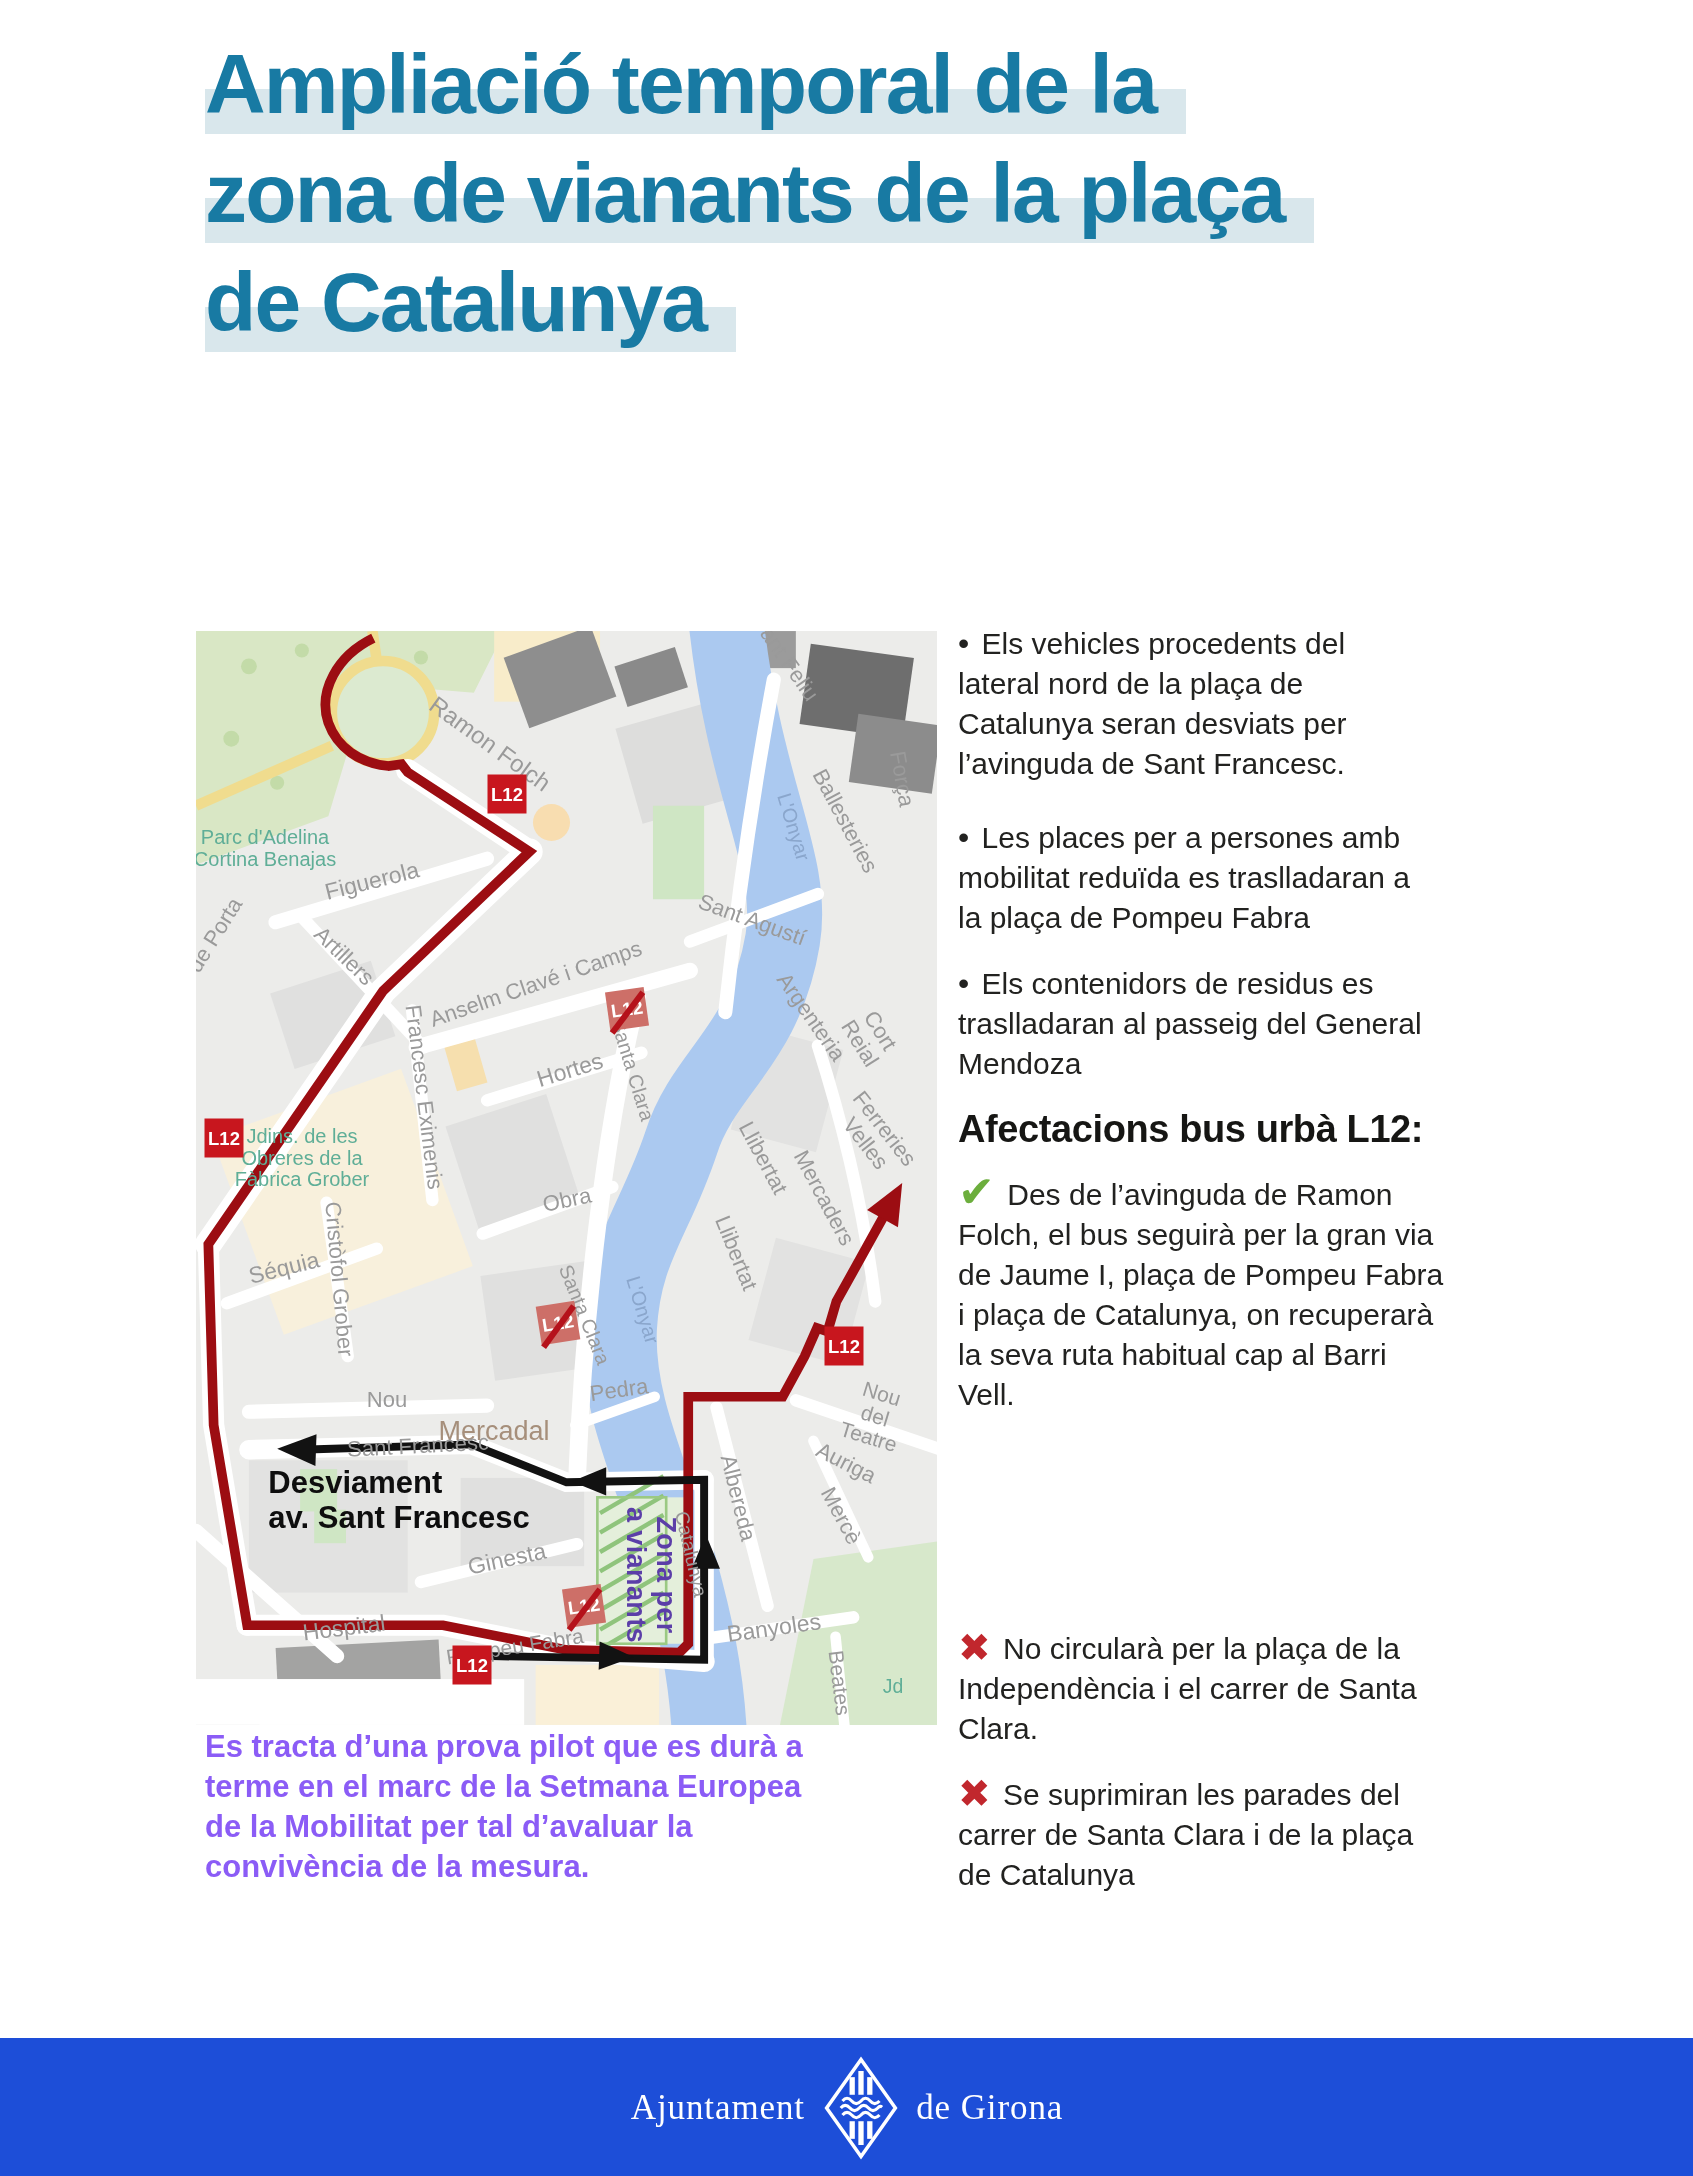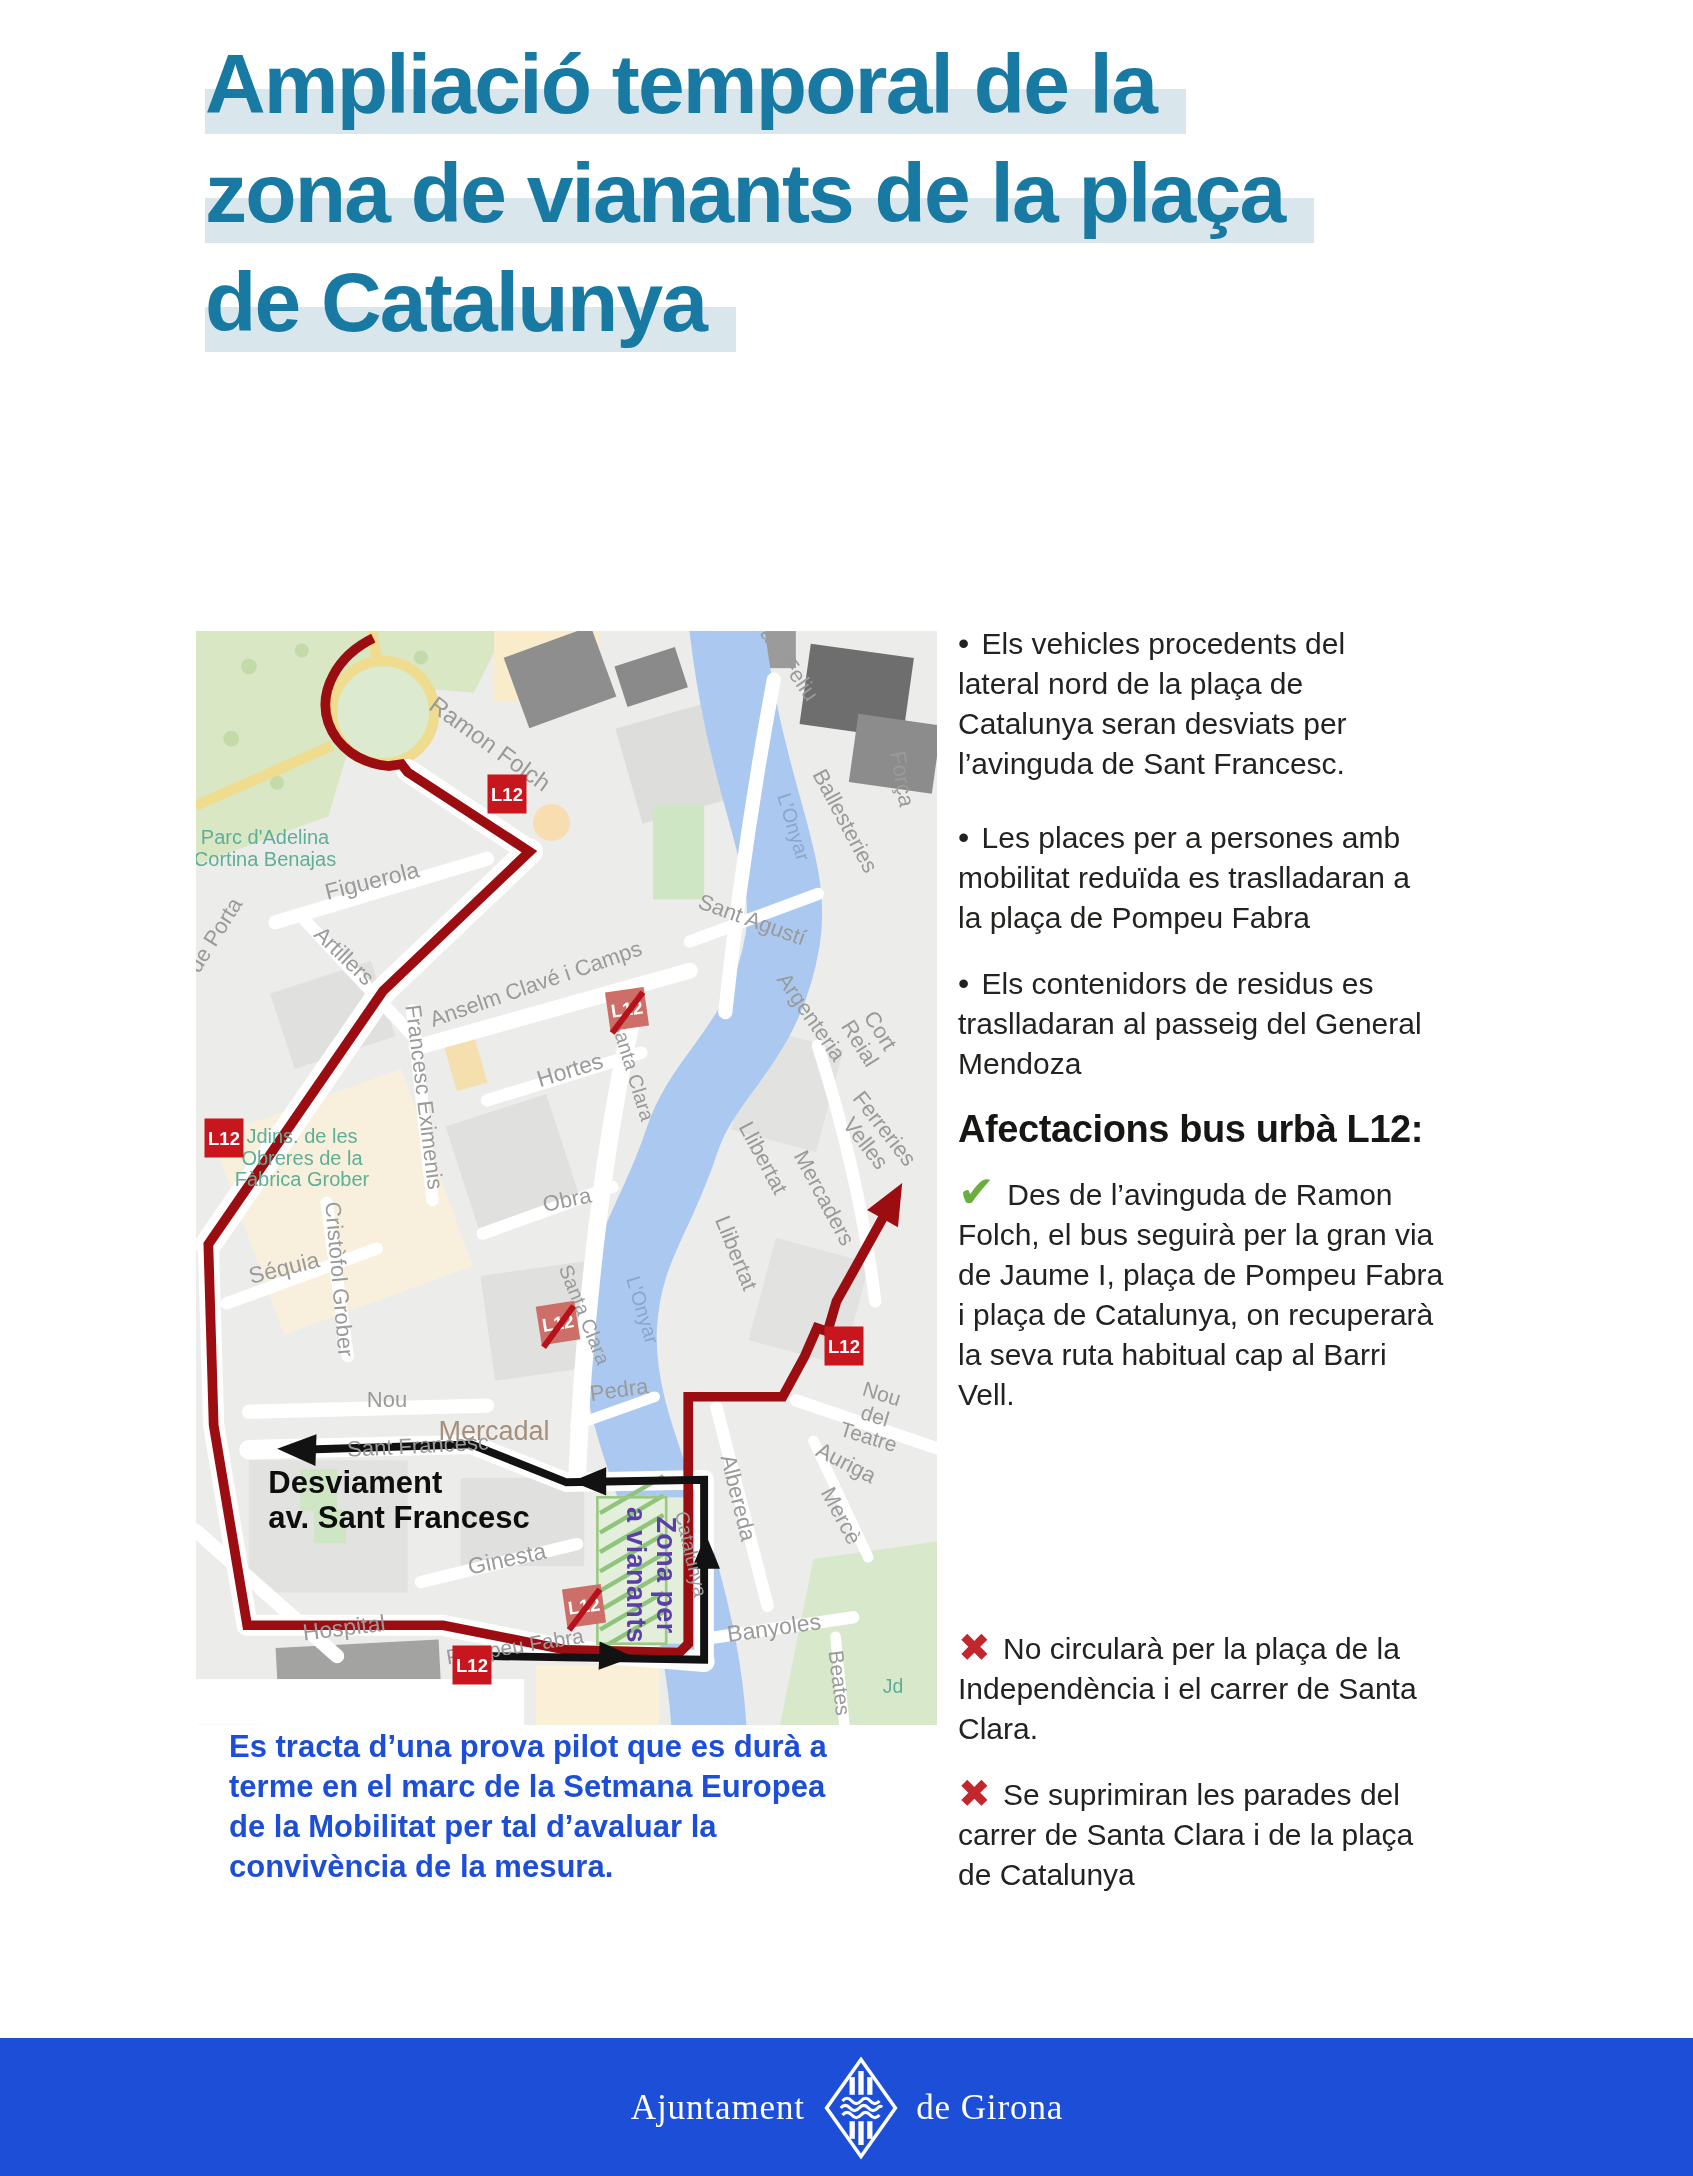--- a/index.html
+++ b/index.html
@@ -20,21 +20,21 @@
   .rc{position:absolute;left:958px;width:593px;font-size:30px;line-height:40px;color:#222220;}
   .rc .txt{white-space:pre-line;}
   .blt{font-size:32px;margin-right:12.4px;}
   .aff-head{position:absolute;left:958px;top:1108px;font-weight:bold;font-size:38px;color:#161614;letter-spacing:-0.4px;}
   .ic{display:inline-block;margin-right:12.4px;font-weight:bold;transform:translateY(1.8px);}
   .ic.chk{color:#6cae3d;font-size:44px;line-height:30px;}
   .ic.crs{color:#c1272d;font-size:39px;line-height:30px;}
 
   
   .pilot{position:absolute;left:205px;top:1727px;font-weight:bold;font-size:31px;line-height:40px;
-         color:#1d4ed8;white-space:pre-line;margin-left:24px;}
+         color:#8b5cf6;white-space:pre-line;}
 
   
   .map{position:absolute;left:196px;top:631px;width:741px;height:1094px;overflow:hidden;background:#ececea;}
   .map-svg{position:absolute;left:0;top:0;}
   .ml{position:absolute;transform:translate(-50%,-50%) rotate(var(--r,0deg));transform-origin:center;
       white-space:pre-line;text-align:center;line-height:1.08;}
   .lg{color:#9a9a9a;}
   .lt{color:#5fae97;}
   .lb{color:#8aa6cc;}
   .lbr{color:#a68f7b;}

